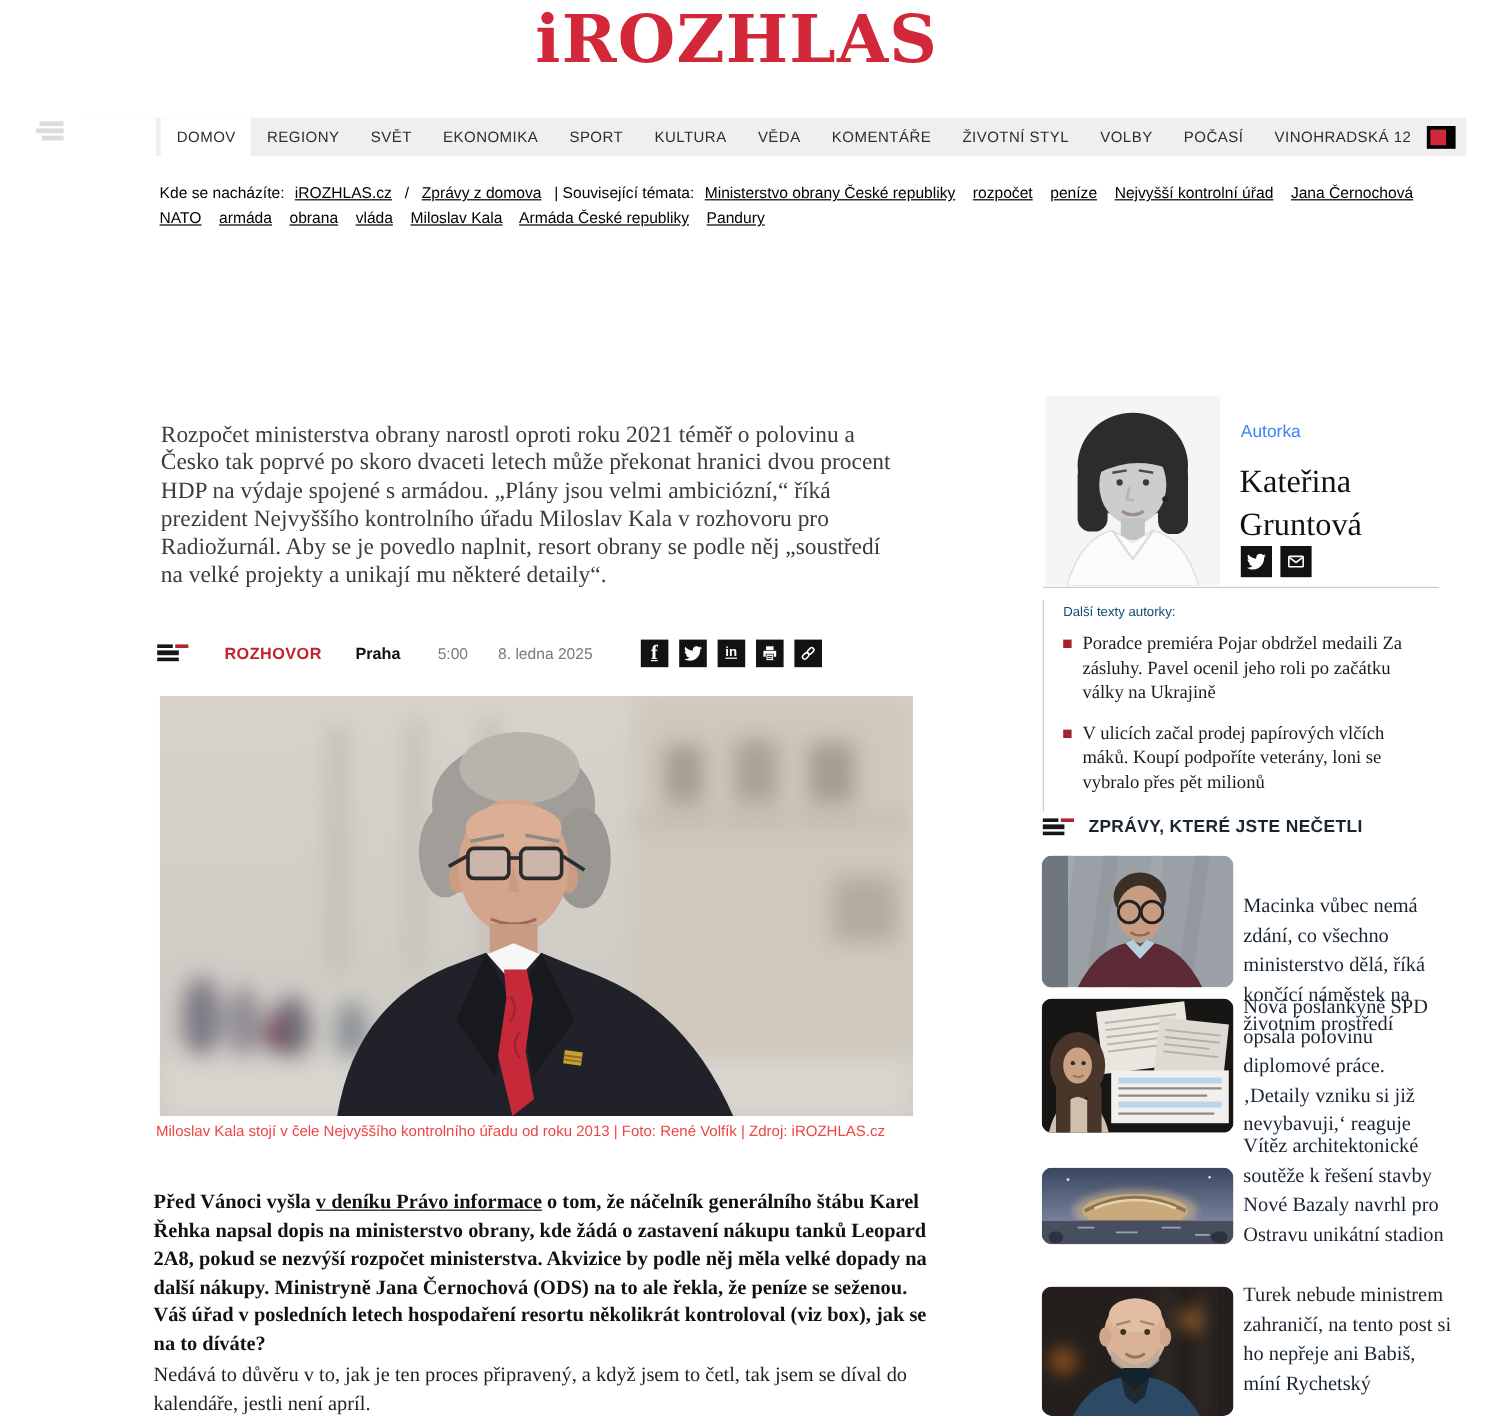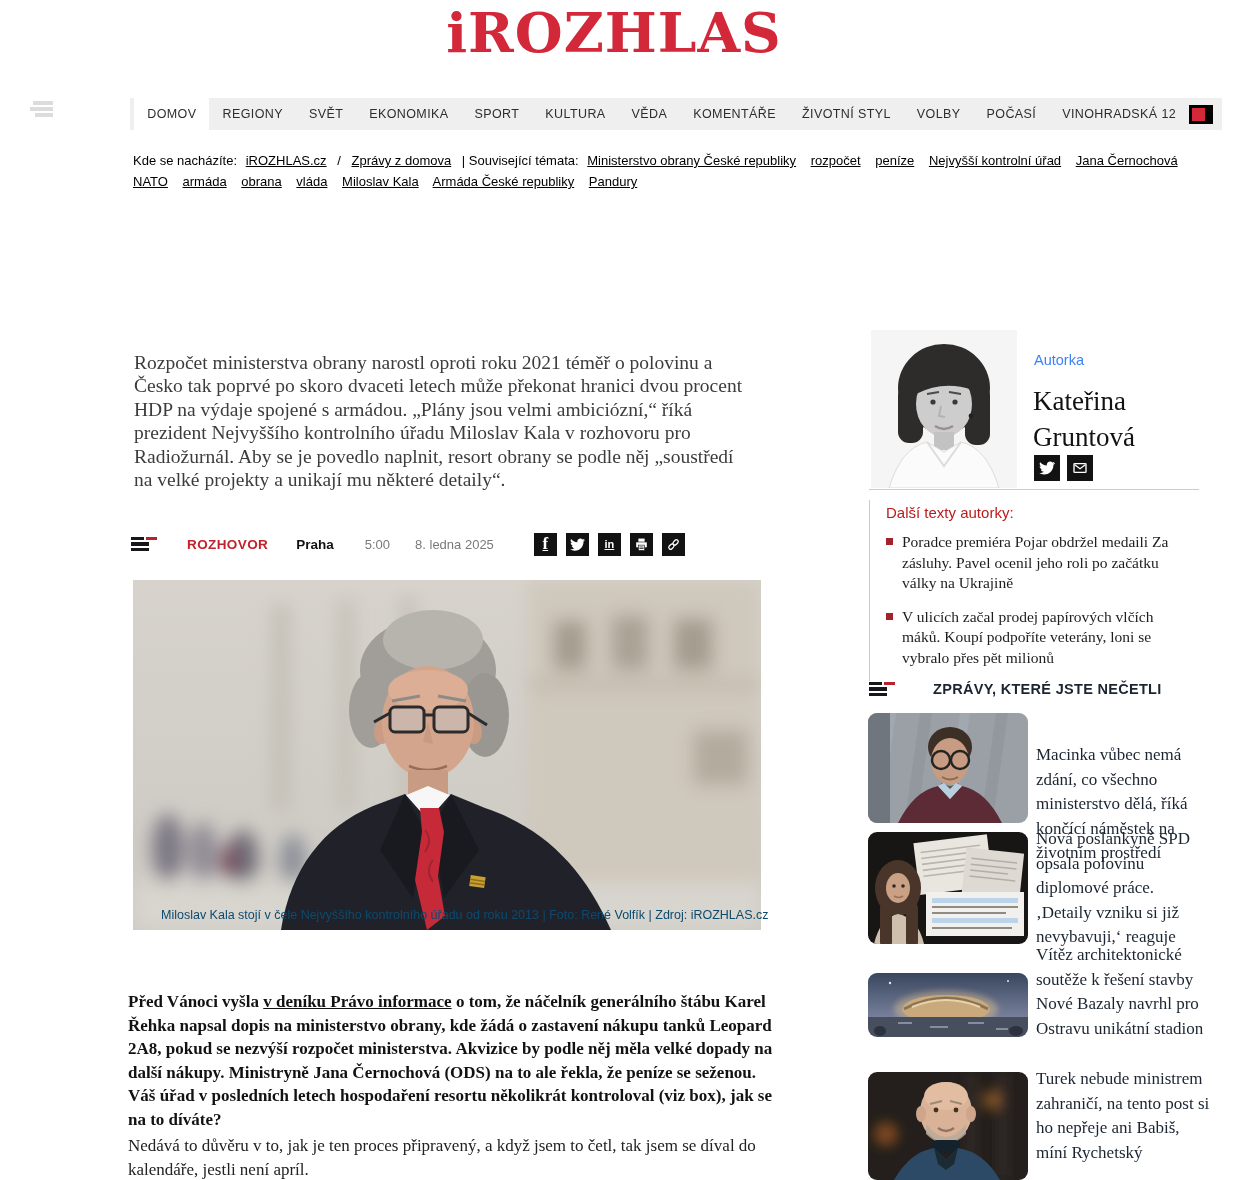--- a/index.html
+++ b/index.html
@@ -55,48 +55,48 @@
   .when{color:#7a7a7a;font-size:13px;margin-right:7px;}
   .share{display:flex;gap:9px;margin-left:15px;}
   .sq{width:23px;height:23px;background:#121212;color:#fff;display:flex;align-items:center;
       justify-content:center;cursor:pointer;}
   .sq svg{width:15px;height:15px;display:block;}
   .sq.fb{font-family:"Liberation Serif",serif;font-size:17px;font-weight:700;}
   .sq.li{font-size:11px;font-weight:700;}
 
   
   .photo{position:absolute;top:580px;left:133px;width:628px;height:350px;overflow:hidden;}
-  .caption{position:absolute;top:908px;left:130px;width:720px;font-size:12.5px;color:#0c4a6e;margin-left:31px;}
+  .caption{position:absolute;top:936px;left:130px;width:720px;font-size:12.5px;color:#ef4444;}
 
   
   .q{position:absolute;top:973px;left:128px;width:652px;font-family:"Liberation Serif",serif;
      font-size:17px;line-height:23.5px;font-weight:700;color:#121212;}
   .q a{text-decoration:underline;}
   .ans{position:absolute;top:1117px;left:128px;width:652px;font-family:"Liberation Serif",serif;
      font-size:17px;line-height:23.5px;color:#222;}
 
   
   .author-photo{position:absolute;top:330px;left:871px;width:146px;height:158px;}
   .author-label{position:absolute;top:352px;left:1034px;font-size:14.5px;color:#3b82f6;}
   .author-name{position:absolute;top:383px;left:1033px;width:178px;font-family:"Liberation Serif",serif;
                font-size:27px;line-height:36px;color:#121212;text-decoration:none;display:block;}
   .author-icons{position:absolute;top:455px;left:1034px;display:flex;gap:7px;}
   .author-icons .sq{width:26px;height:26px;}
   .author-icons .sq svg{width:16px;height:16px;}
 
   .sidebar-divider{position:absolute;top:489px;left:869px;width:330px;height:1px;background:#ccc;}
   .more-box{position:absolute;top:500px;left:869px;width:330px;border-left:1px solid #ccc;
             padding:4px 0 0 16px;box-sizing:border-box;}
-  .more-label{font-size:15px;color:#b91c1c;margin-bottom:11px;}
+  .more-label{font-size:11px;color:#0c4a6e;margin-bottom:11px;}
   .more-item{position:relative;padding-left:16px;margin-bottom:13px;display:block;text-decoration:none;
              font-family:"Liberation Serif",serif;font-size:15.5px;line-height:20.5px;color:#1d1d1d;width:288px;}
   .more-item::before{content:"";position:absolute;left:0;top:6px;width:7px;height:7px;background:#a2232b;}
 
   
-  .unread-head{position:absolute;top:681px;left:869px;display:flex;align-items:center;gap:26px;}
+  .unread-head{position:absolute;top:681px;left:869px;display:flex;align-items:center;gap:0;}
   .unread-title{font-size:14.5px;font-weight:700;color:#1b2531;letter-spacing:.3px;}
   .thumb{position:absolute;left:868px;width:160px;border-radius:9px;overflow:hidden;display:block;line-height:0;}
   .thumb svg{display:block;}
   .u1{top:713px;height:110px;}
   .u2{top:832px;height:112px;}
   .u3{top:973px;height:64px;}
   .u4{top:1072px;height:108px;}
   .utext{position:absolute;left:1036px;width:174px;display:block;text-decoration:none;
          font-family:"Liberation Serif",serif;font-size:17px;line-height:24.5px;color:#1b2531;}
   .t1{top:743px;} .t2{top:827px;} .t3{top:943px;} .t4{top:1067px;}

